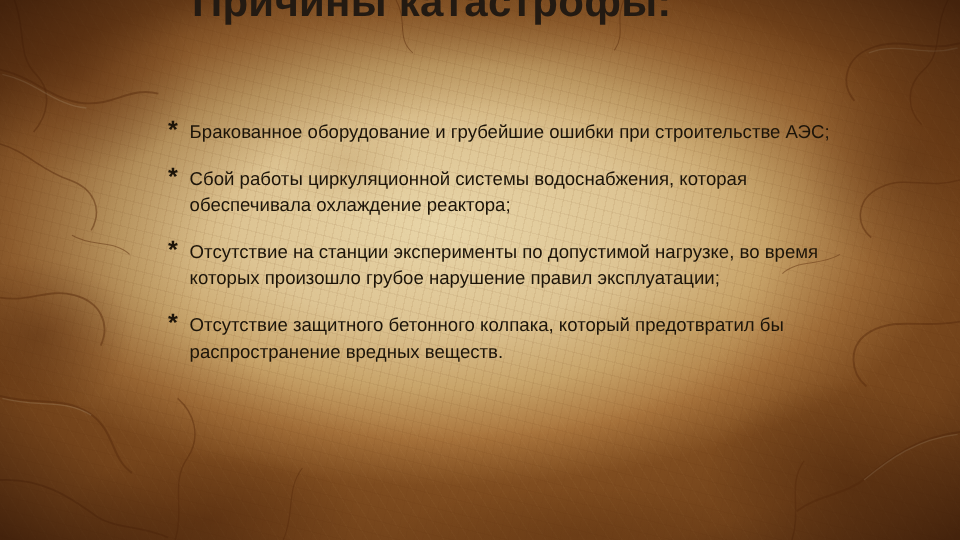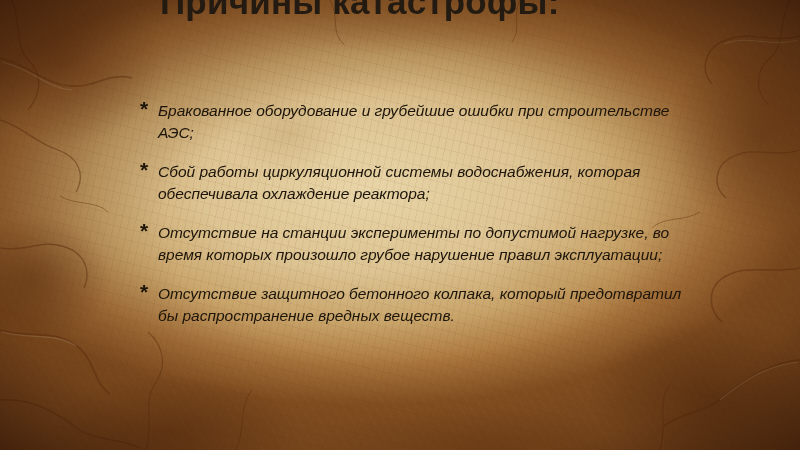--- a/index.html
+++ b/index.html
@@ -103,21 +103,20 @@
     position: absolute;
     left: 0;
     top: -2px;
     font-size: 21px;
     font-weight: bold;
     line-height: 1;
     color: #1c1409;
   }
   .bullet .btext {
     display: block;
-    font-style: italic;
   }
 </style>
 </head>
 <body>
 
 <div class="slide">
 
   <div class="bg-base"></div>
   <div class="bg-fibers"></div>
   <div class="bg-mottle"></div>

